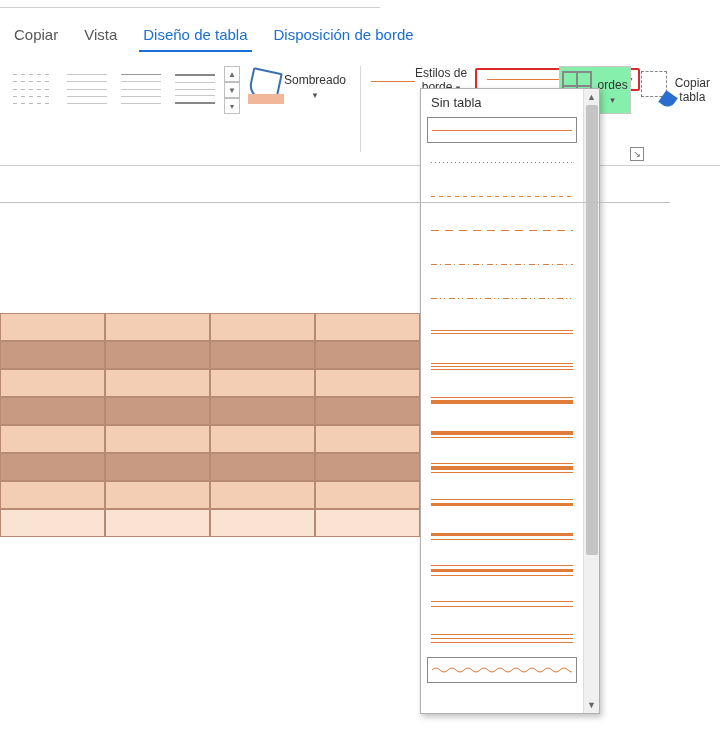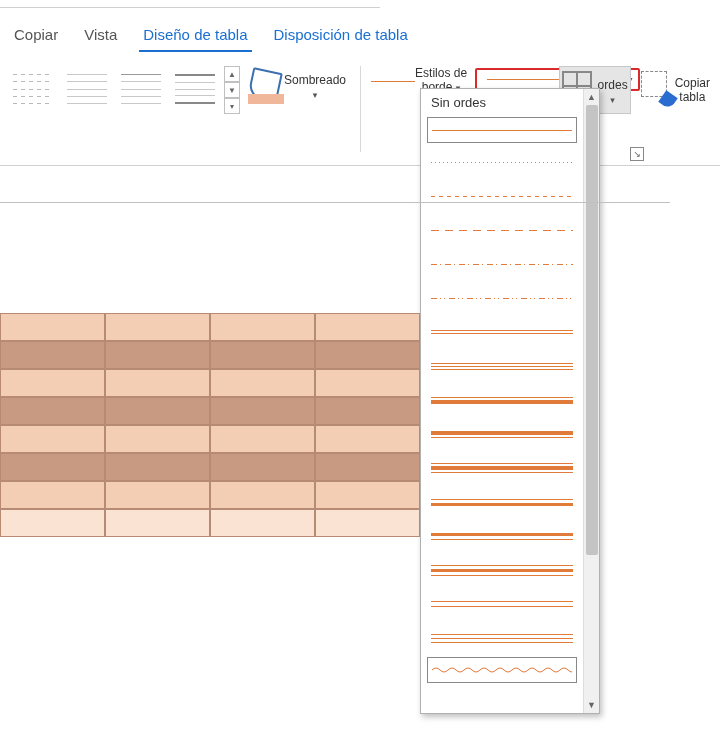--- a/index.html
+++ b/index.html
@@ -106,21 +106,21 @@
   </style>
 </head>
 <body>
 
 <div class="titlebar-remnant"></div>
 
 <div class="tabs">
   <div class="tab">Copiar</div>
   <div class="tab">Vista</div>
   <div class="tab active">Diseño de tabla</div>
-  <div class="tab blue">Disposición de tabla</div>
+  <div class="tab blue">Disposición de borde</div>
 </div>
 
 <div class="ribbon">
   <div class="ribbon-group">
     <div>
       <div style="display:flex;">
         <div class="style-thumb">
           <div class="ln dash"></div>
             <div class="ln dash"></div>
             <div class="ln dash"></div>
@@ -175,21 +175,21 @@
         <div class="borde-combo">
           <div class="line"></div>
           <div class="dd">▾</div>
         </div>
       </div>
     </div>
     <div class="launcher"></div>
   </div>
 
   <div style="display:flex; position:absolute; right:2px; top:6px;">
-    <div class="big-btn" style="background:#e5e5e5; border:1px solid #c8c8c8; padding:4px 2px 0 2px;">
+    <div class="big-btn" style="background:#86efac; border:1px solid #c8c8c8; padding:4px 2px 0 2px;">
       <div class="iconbox">
           <div class="bordes-icon">
             <div></div>
             <div></div>
             <div></div>
             <div></div>
           </div>
         </div>
       <div class="lbl"><span>ordes</span><br><span class="chev">▾</span></div>
     </div>
@@ -197,21 +197,21 @@
       <div class="iconbox copiar-icon"></div>
       <div class="lbl" style="white-space:pre-line;"><span>Copiar
 tabla</span></div>
     </div>
   </div>
 </div>
 
 <div class="dropdown">
   <div class="dd-list">
     <div class="dd-item text">
-        <span>Sin ordes</span>
+        <span>Sin tabla</span>
       </div>
     <div class="dd-item sel">
         <div class="sw">
           <div class="bl"></div>
         </div>
       </div>
     <div class="dd-item">
         <div class="sw">
           <div class="bl" style="background:repeating-linear-gradient(90deg,#e07b3a 0 1px,transparent 1px 4px);"></div>
         </div>

